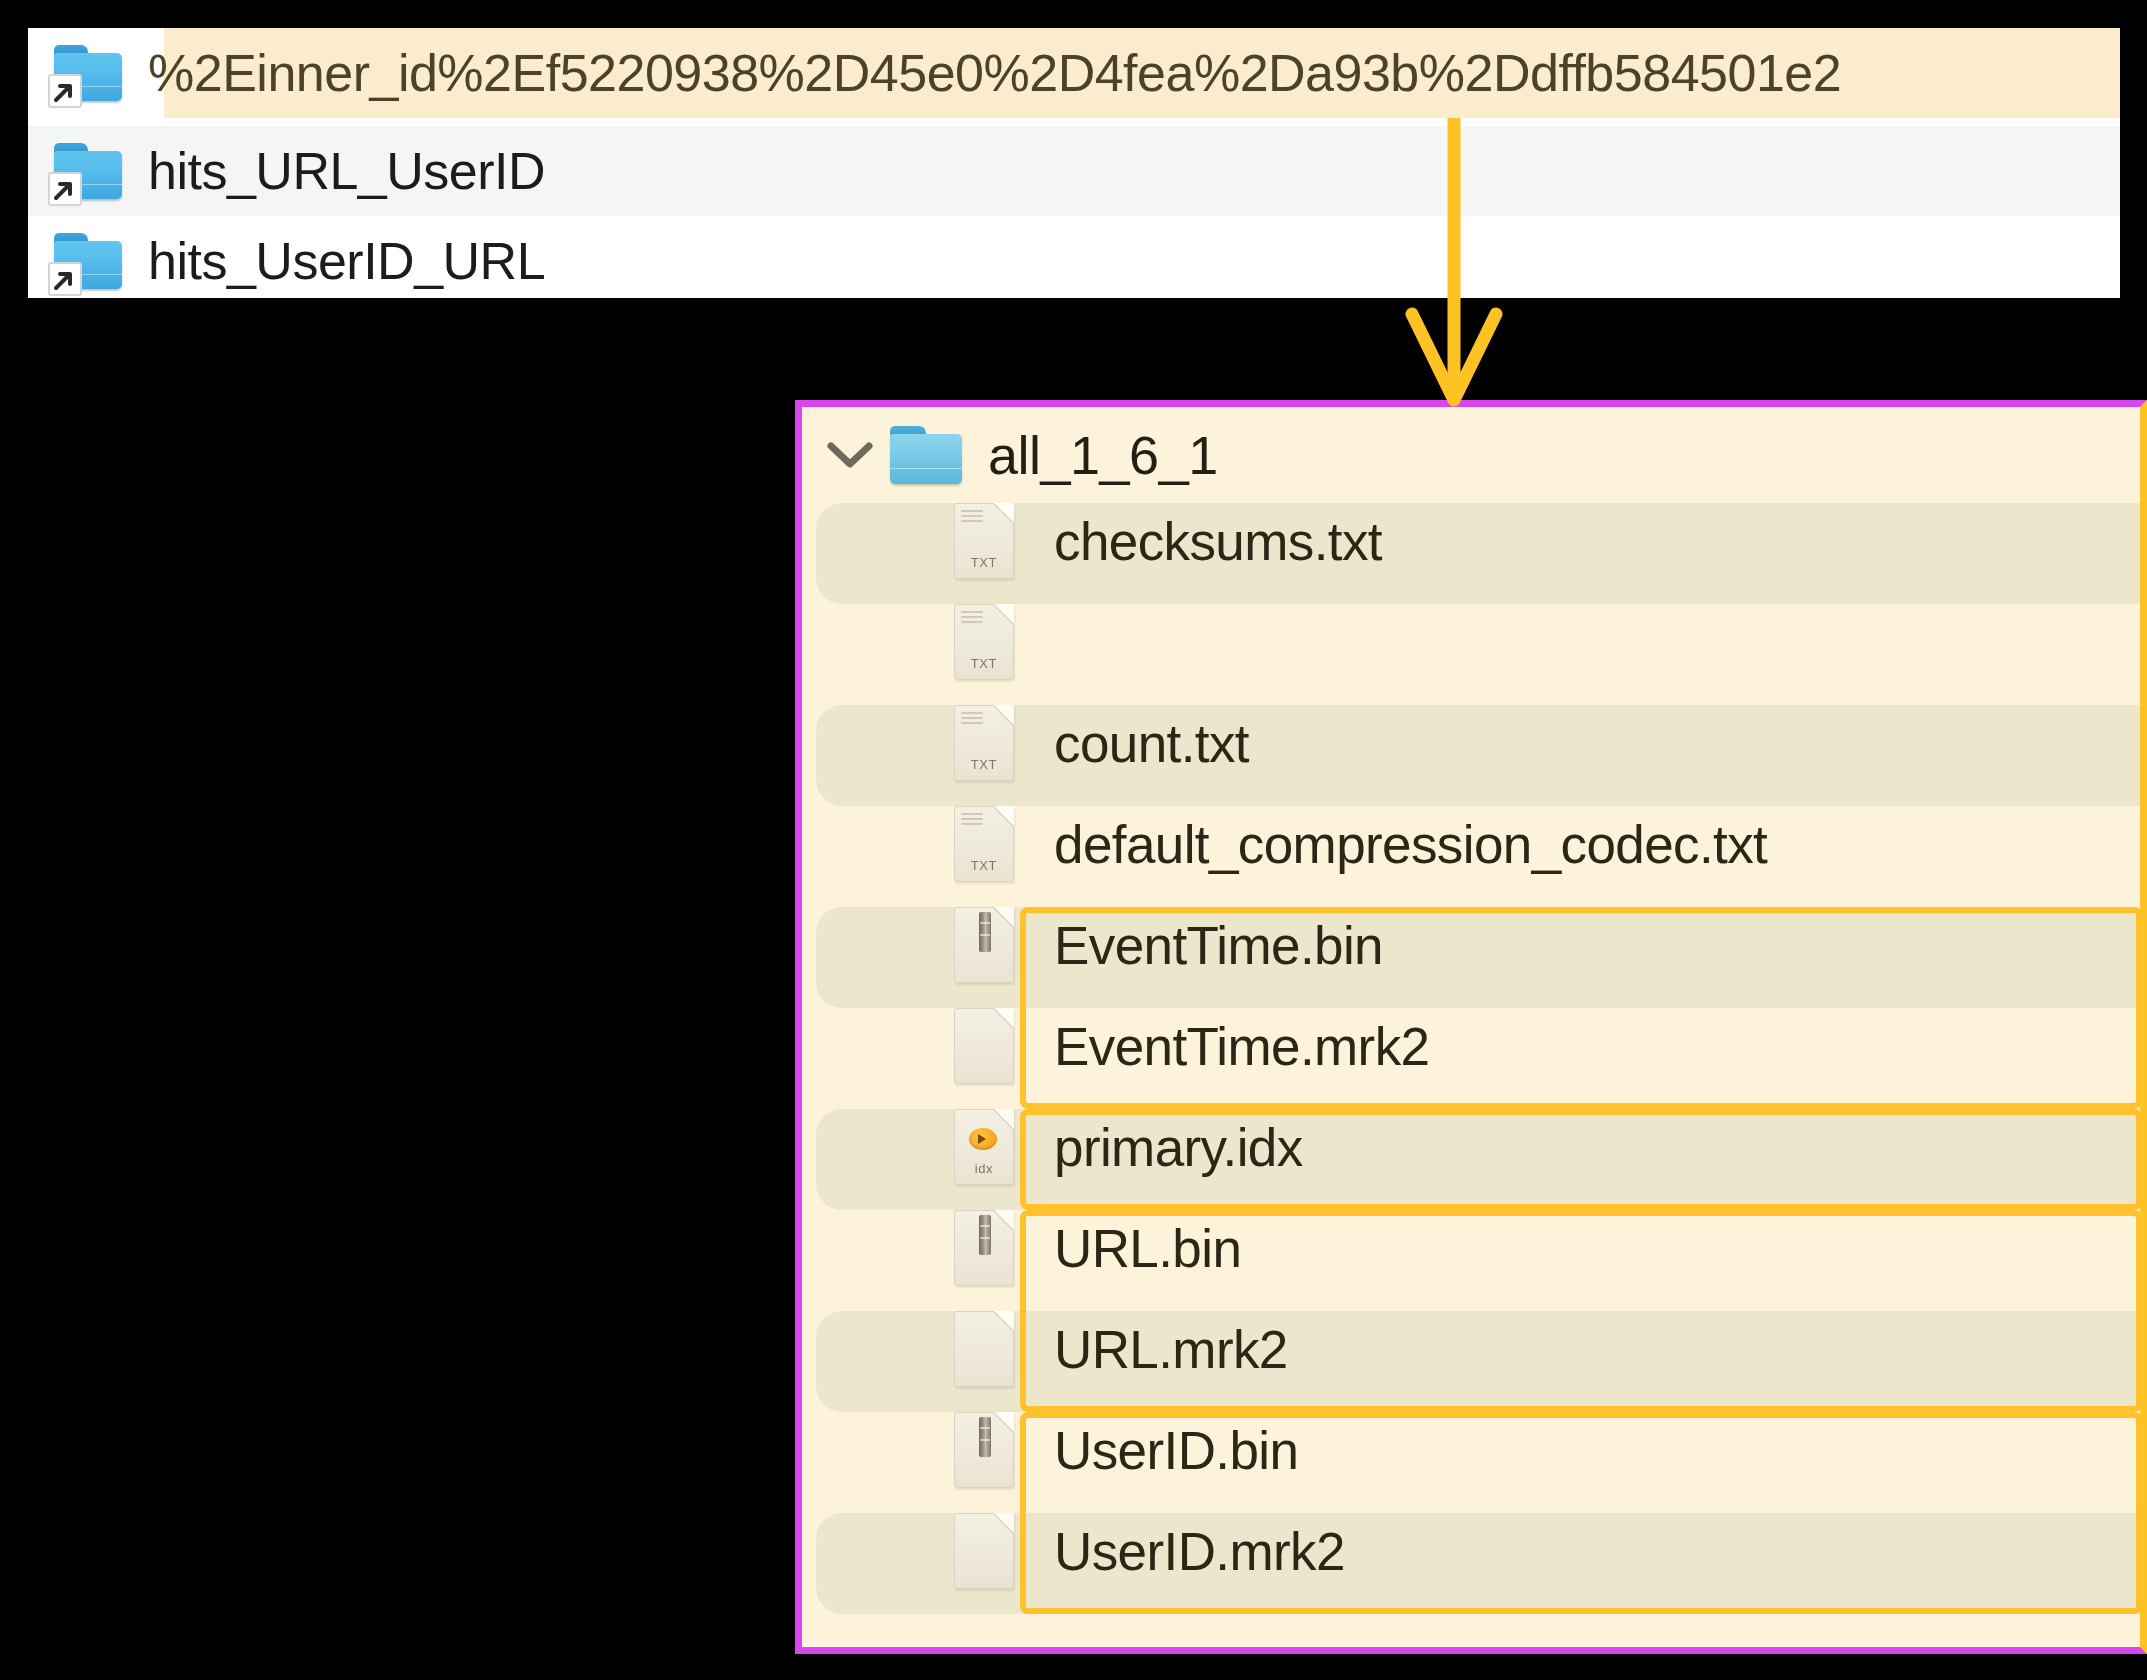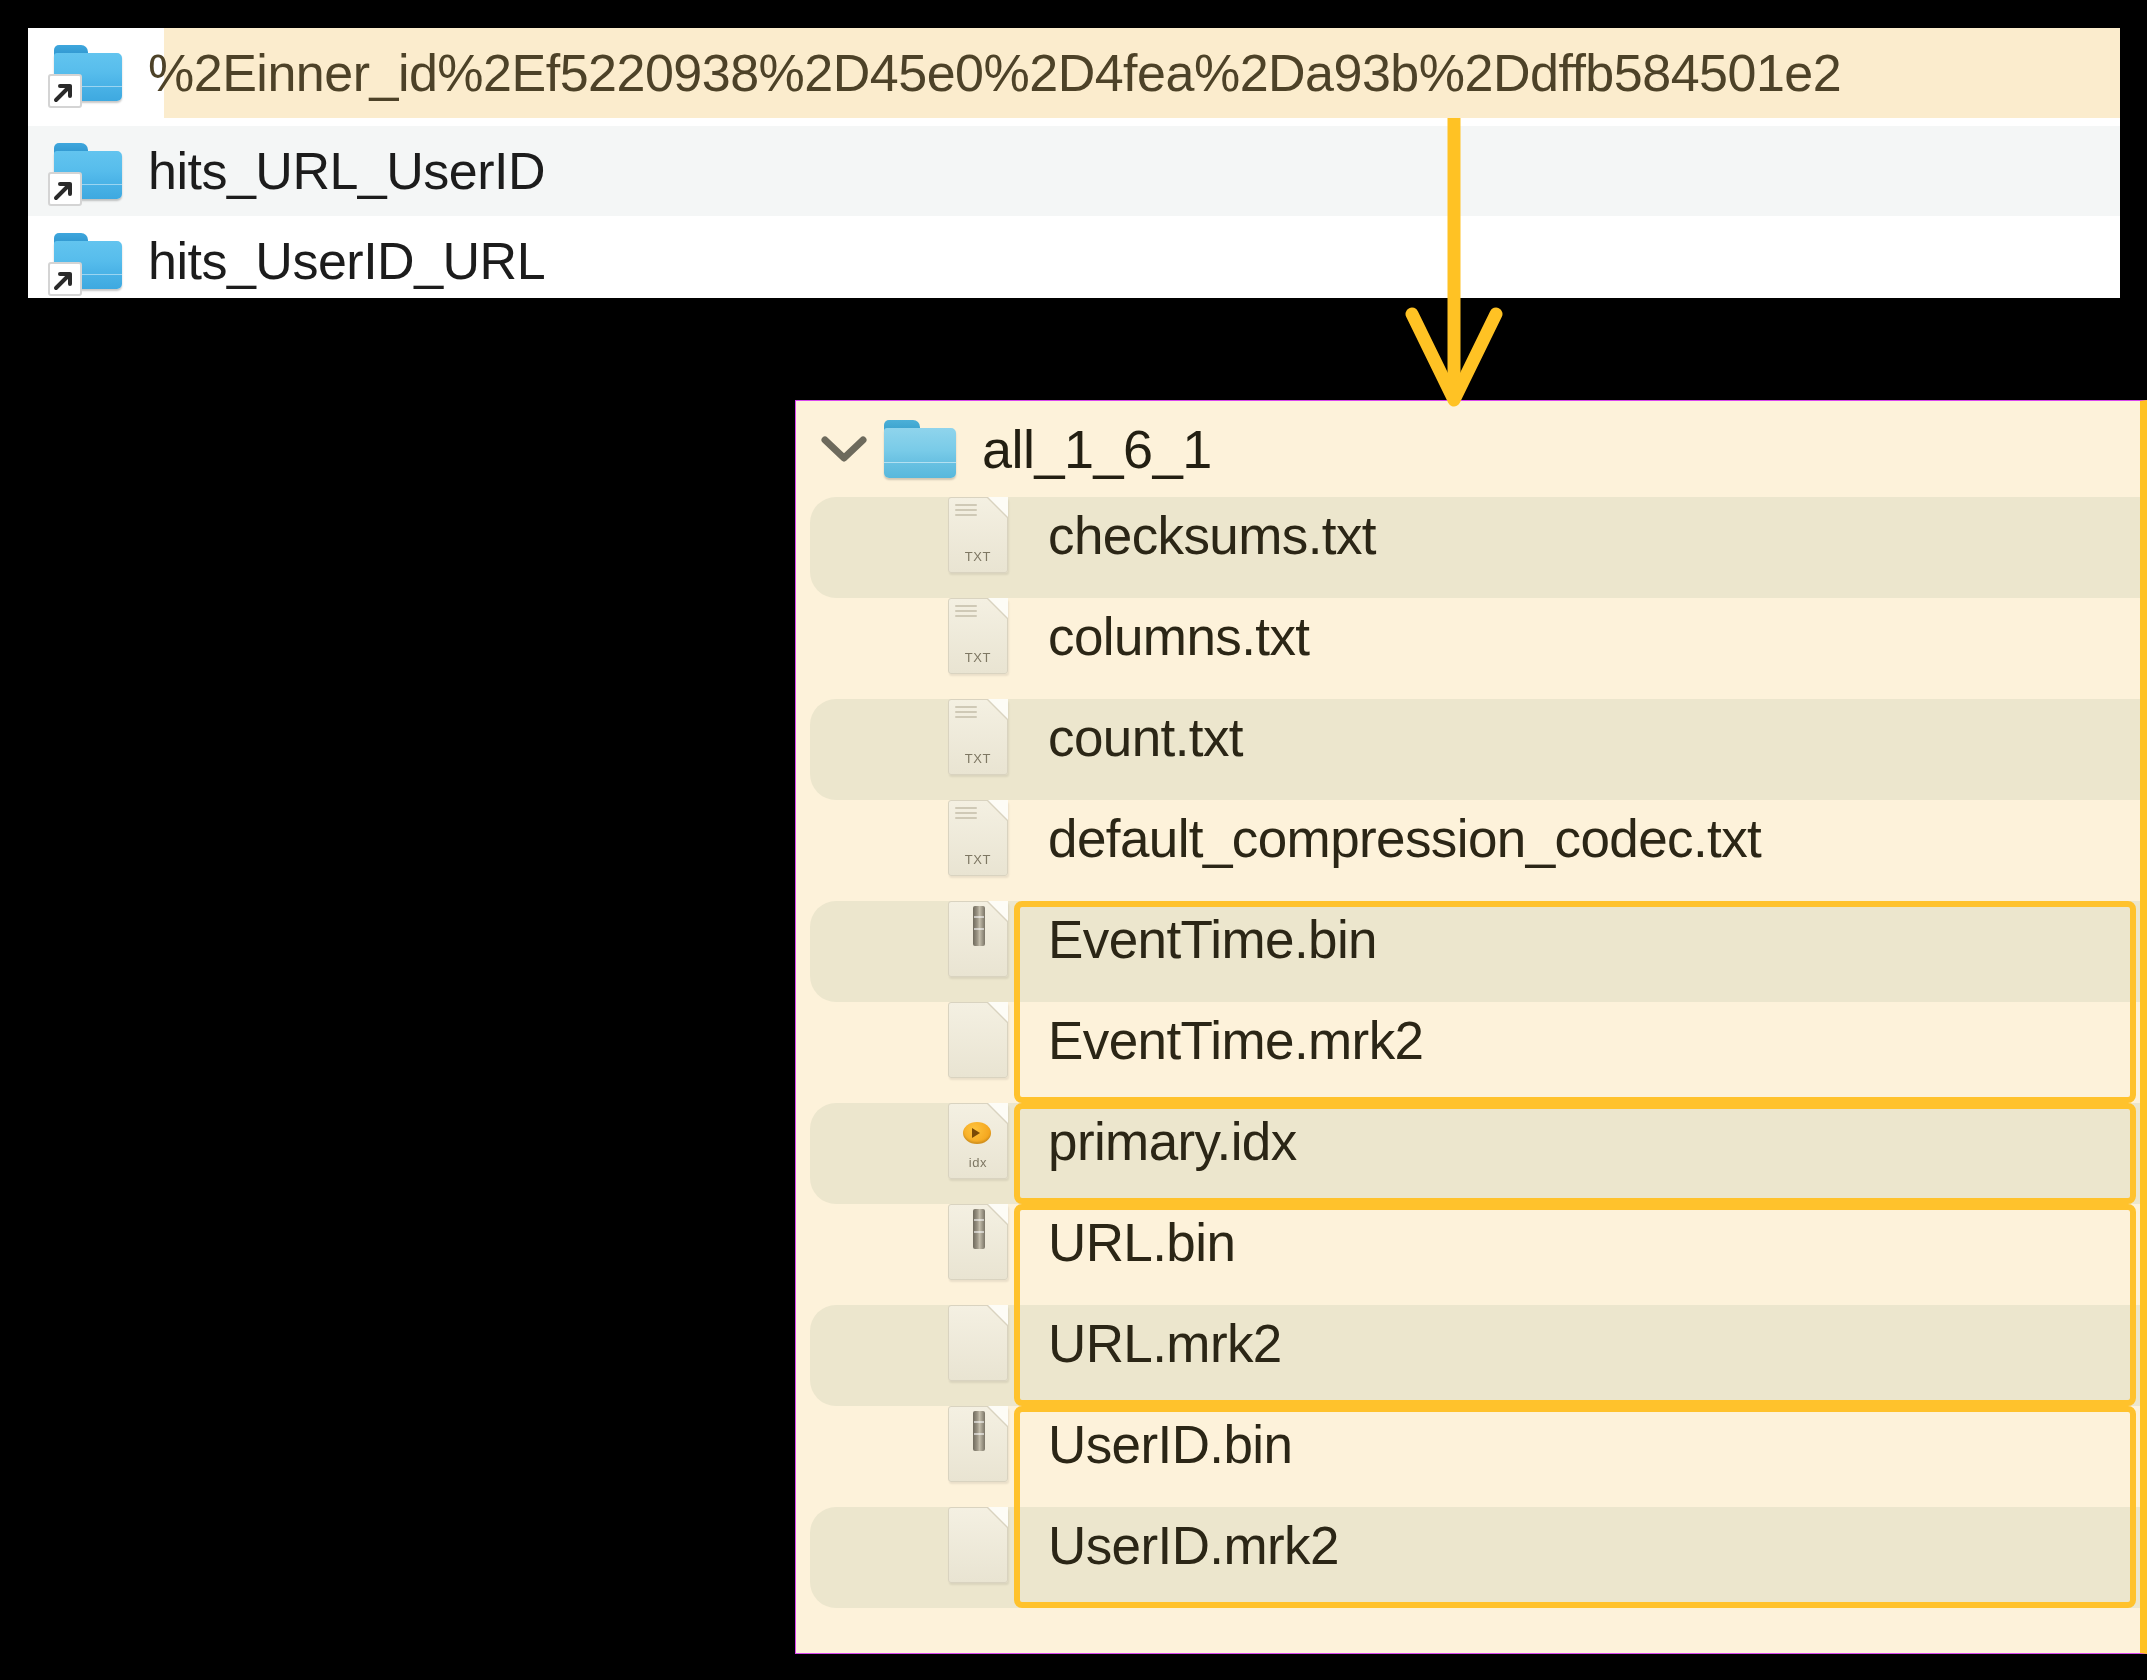--- a/index.html
+++ b/index.html
@@ -81,21 +81,21 @@
 
   
   .arrow { position: absolute; left: 1396px; top: 118px; z-index: 5; }
 
   
   .file-panel {
     position: absolute;
     left: 795px; top: 400px;
     width: 1352px; height: 1254px;
     background: #fdf2da;
-    border: 1px solid #d946ef;
+    border: 7px solid #d946ef;
     border-right: 7px solid #ffc224;
     overflow: hidden;
   }
   .fp-inner { position: relative; width: 100%; height: 100%; }
 
   
   .dir-row {
     display: flex; align-items: center;
     height: 96px;
     padding-left: 24px;
@@ -318,21 +318,20 @@
           <div class="doc">
               <div class="fold"></div>
               <div class="lines">
                 <i></i>
                 <i></i>
                 <i></i>
               </div>
               <div class="tag">TXT</div>
             </div>
         </div>
-        <div class="fname">columns.txt</div>
       </div>
 
       <div class="file-row odd">
         <div class="stripe"></div>
         <div class="fico-wrap">
           <div class="doc">
               <div class="fold"></div>
               <div class="lines">
                 <i></i>
                 <i></i>

